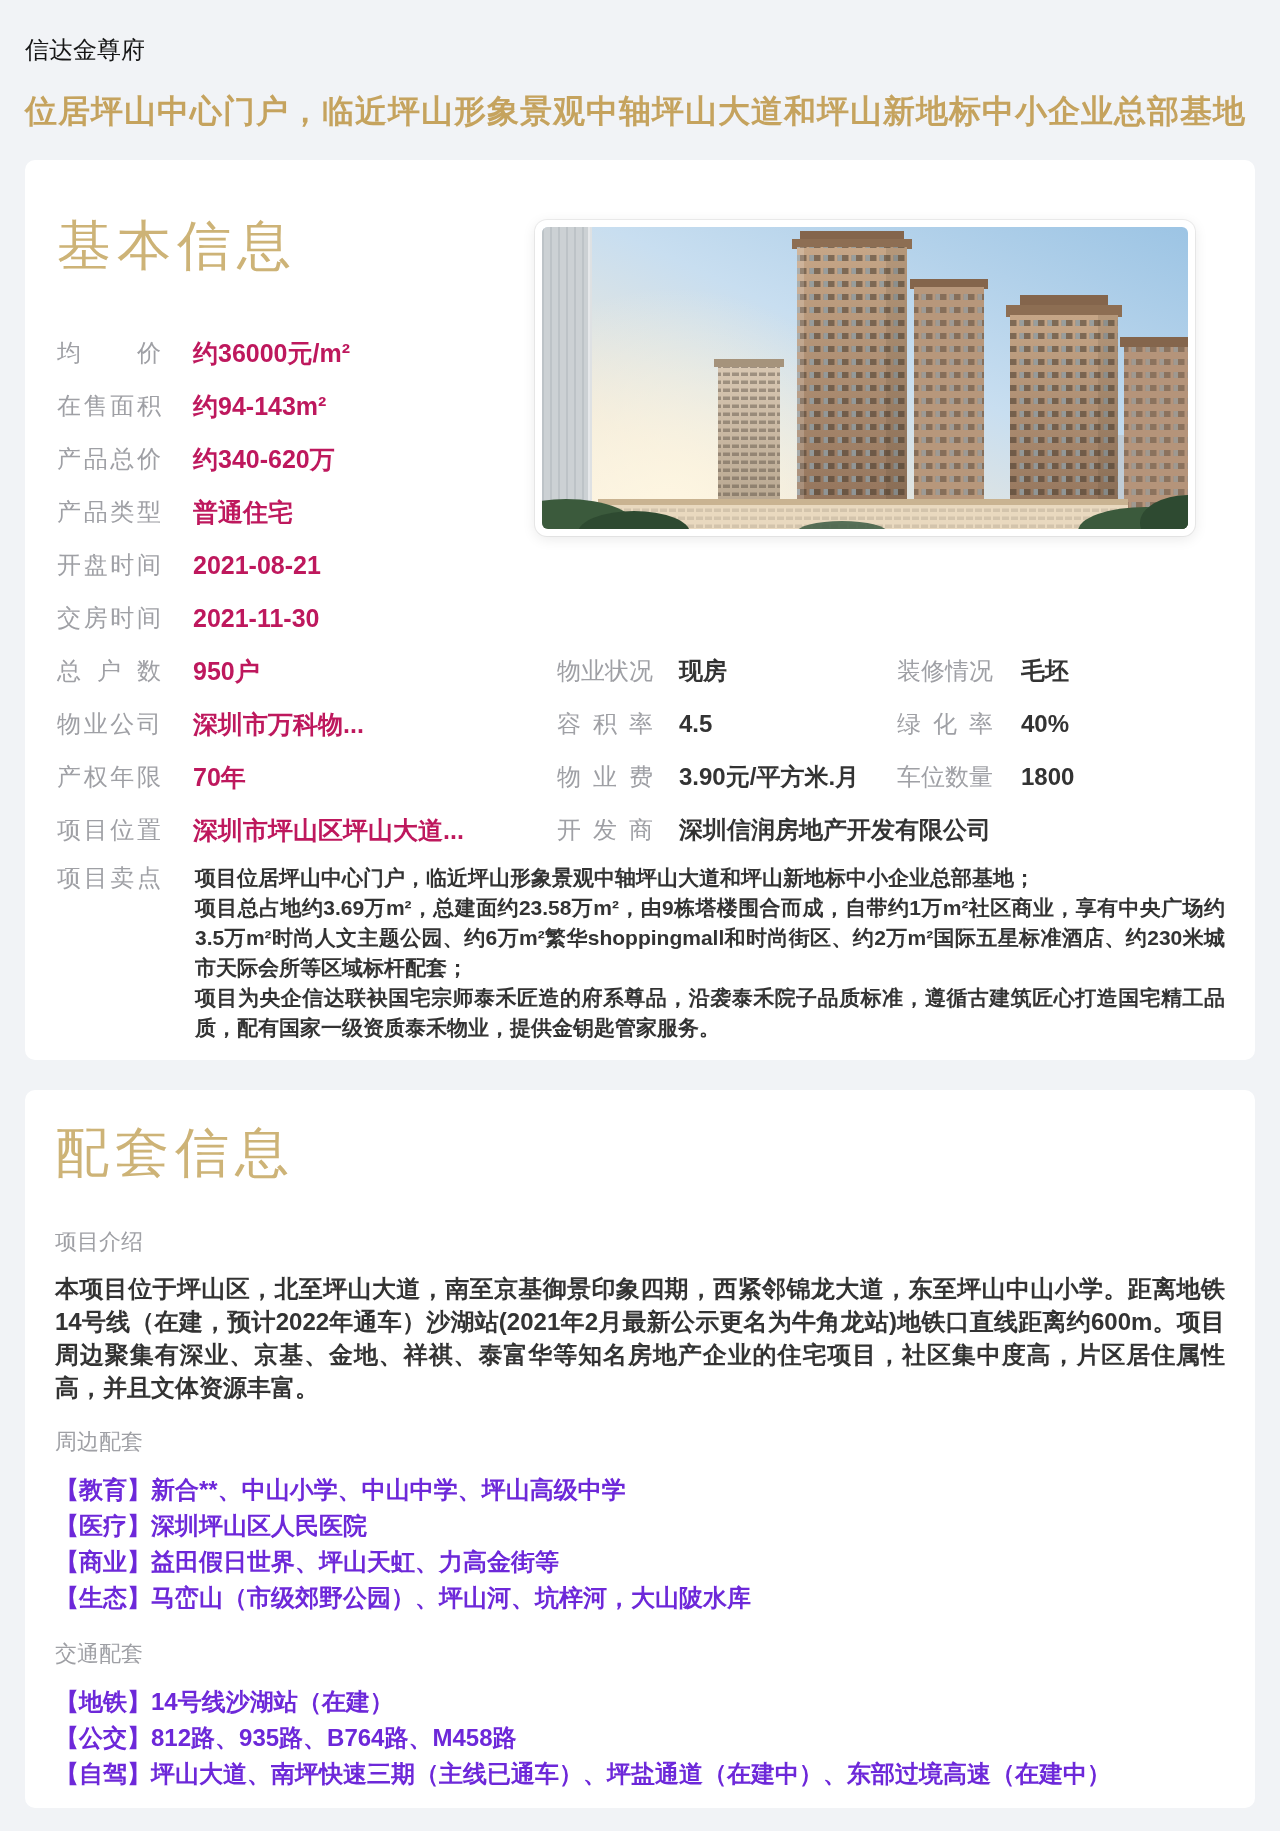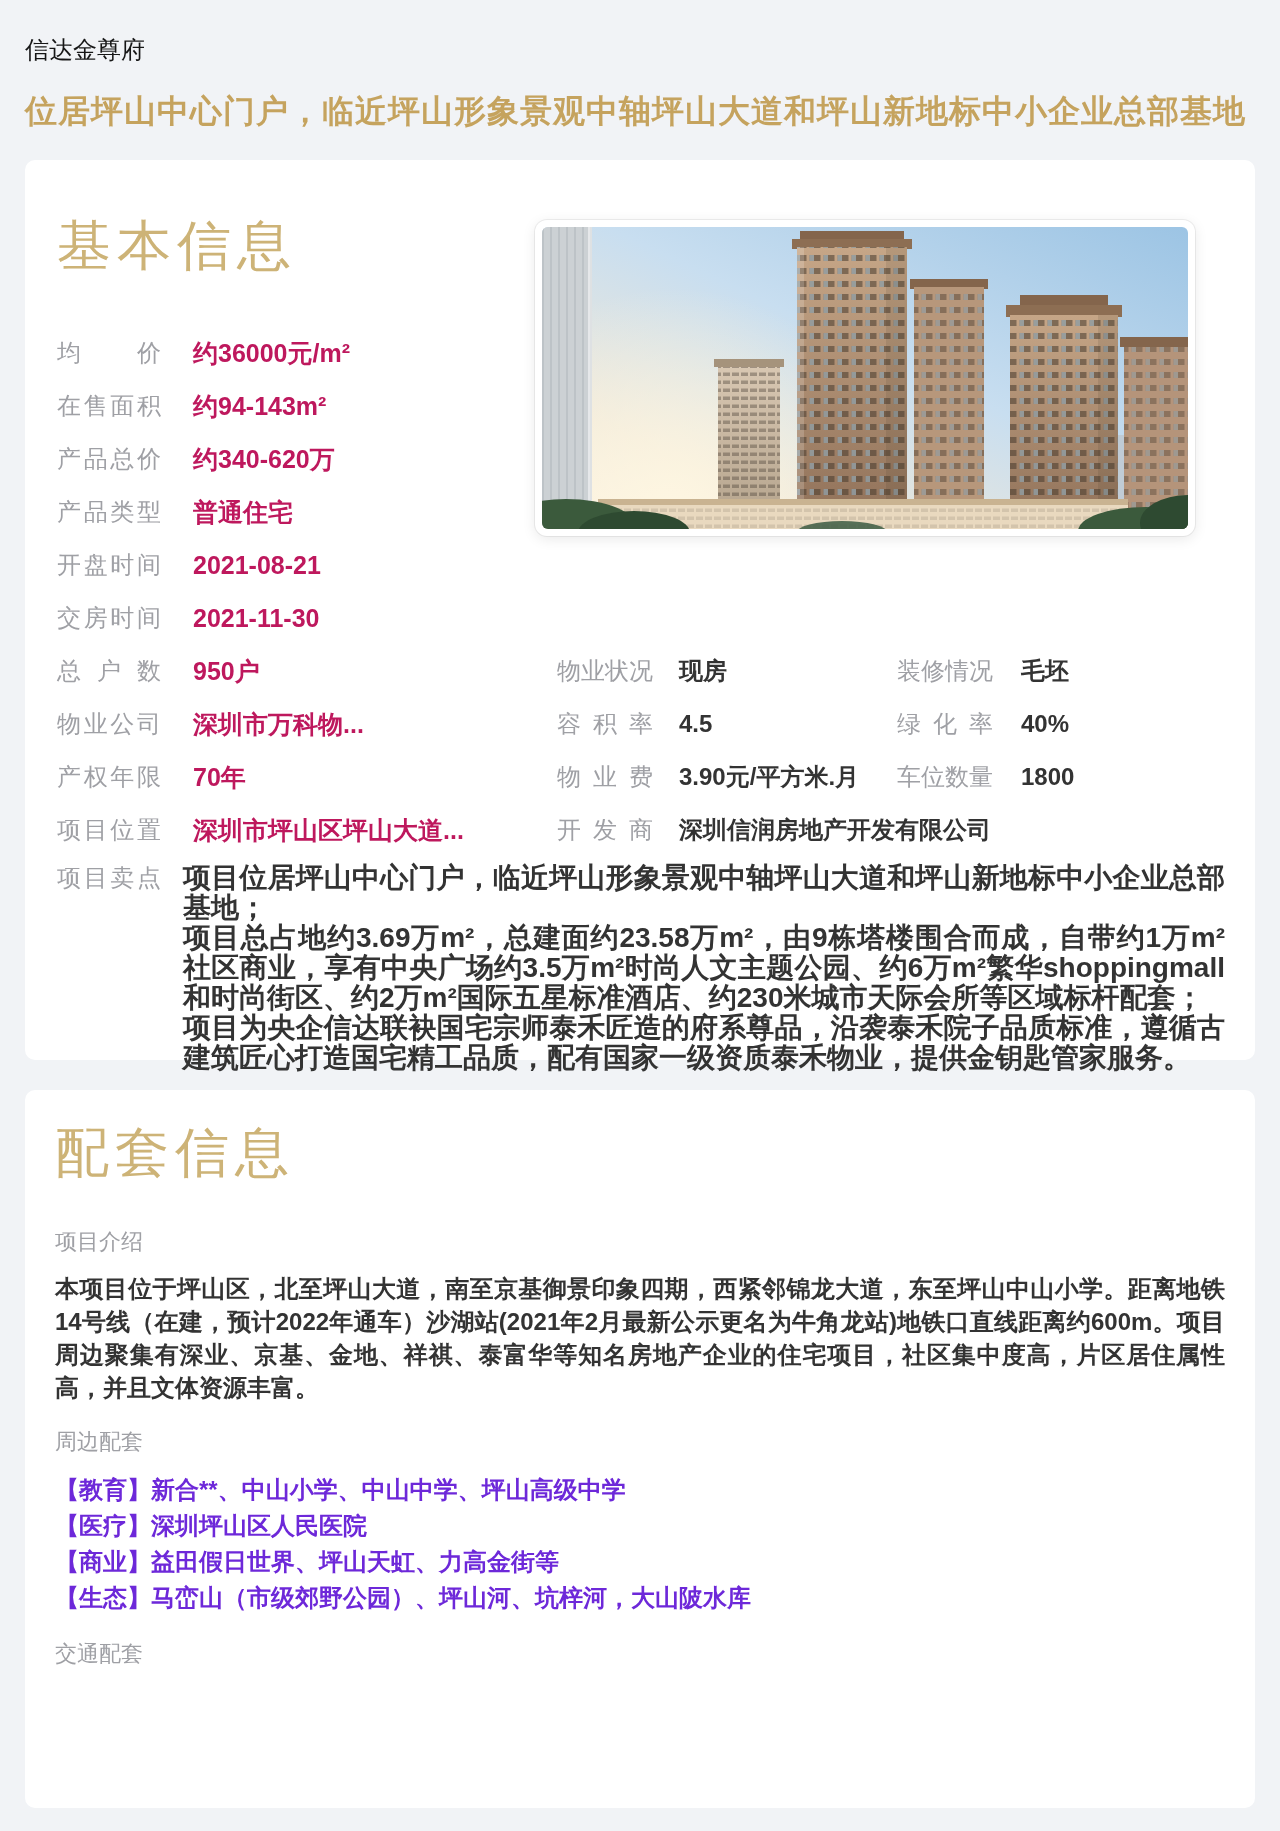--- a/index.html
+++ b/index.html
@@ -27,21 +27,21 @@
   
   .right-fields{position:absolute;left:532px;top:498px;right:11px;}
   .rrow{position:relative;height:53px;}
   .rlabel{position:absolute;top:0;width:96px;font-size:24px;line-height:26px;color:#9fa0a5;text-align:justify;text-align-last:justify;}
   .rvalue{position:absolute;top:0;font-size:24px;line-height:26px;color:#333333;font-weight:600;white-space:nowrap;}
   .a-label{left:0;}.a-value{left:122px;}
   .b-label{left:340px;}.b-value{left:464px;}
   
   .selling{position:absolute;left:32px;top:703px;right:30px;display:flex;align-items:flex-start;}
   .selling .flabel{margin-top:2px;}
-  .sp-text{margin-left:22px;font-size:28px;line-height:30px;color:#333333;font-weight:600;text-align:justify;}
+  .sp-text{margin-left:34px;font-size:21px;line-height:30px;color:#333333;font-weight:600;text-align:justify;}
   
   .photo{
     position:absolute;left:510px;top:60px;width:646px;height:302px;
     background:#ffffff;padding:7px;border-radius:12px;
     box-shadow:0 3px 14px rgba(0,0,0,.09), 0 0 0 1px #f0f0f0;
     cursor:pointer;
   }
   .photo-inner{width:100%;height:100%;border-radius:6px;overflow:hidden;}
   .photo svg{display:block;width:100%;height:100%;}
   
@@ -234,13 +234,18 @@
 
   <div class="sec-label">周边配套</div>
   <ul class="info-list">
     <li>【教育】新合**、中山小学、中山中学、坪山高级中学</li>
     <li>【医疗】深圳坪山区人民医院</li>
     <li>【商业】益田假日世界、坪山天虹、力高金街等</li>
     <li>【生态】马峦山（市级郊野公园）、坪山河、坑梓河，大山陂水库</li>
   </ul>
 
   <div class="sec-label">交通配套</div>
+  <ul class="info-list">
+    <li>【地铁】14号线沙湖站（在建）</li>
+    <li>【公交】812路、935路、B764路、M458路</li>
+    <li>【自驾】坪山大道、南坪快速三期（主线已通车）、坪盐通道（在建中）、东部过境高速（在建中）</li>
+  </ul>
 </div>
 
 </body></html>

